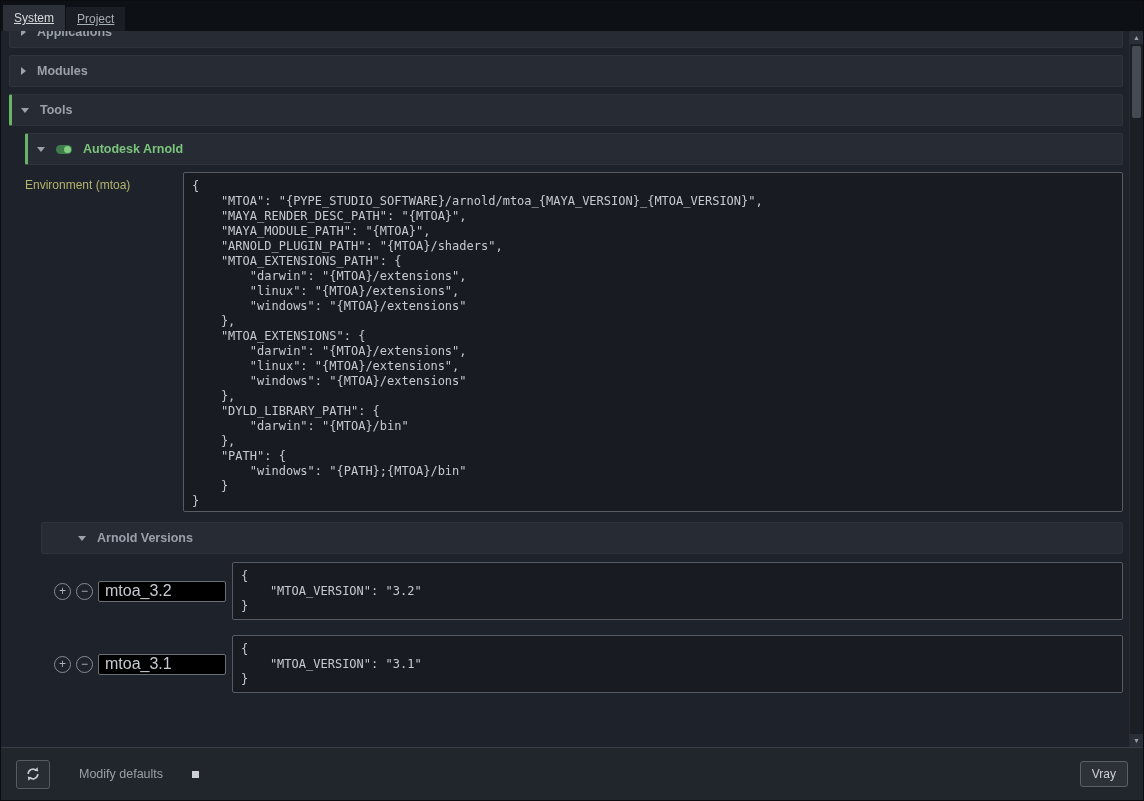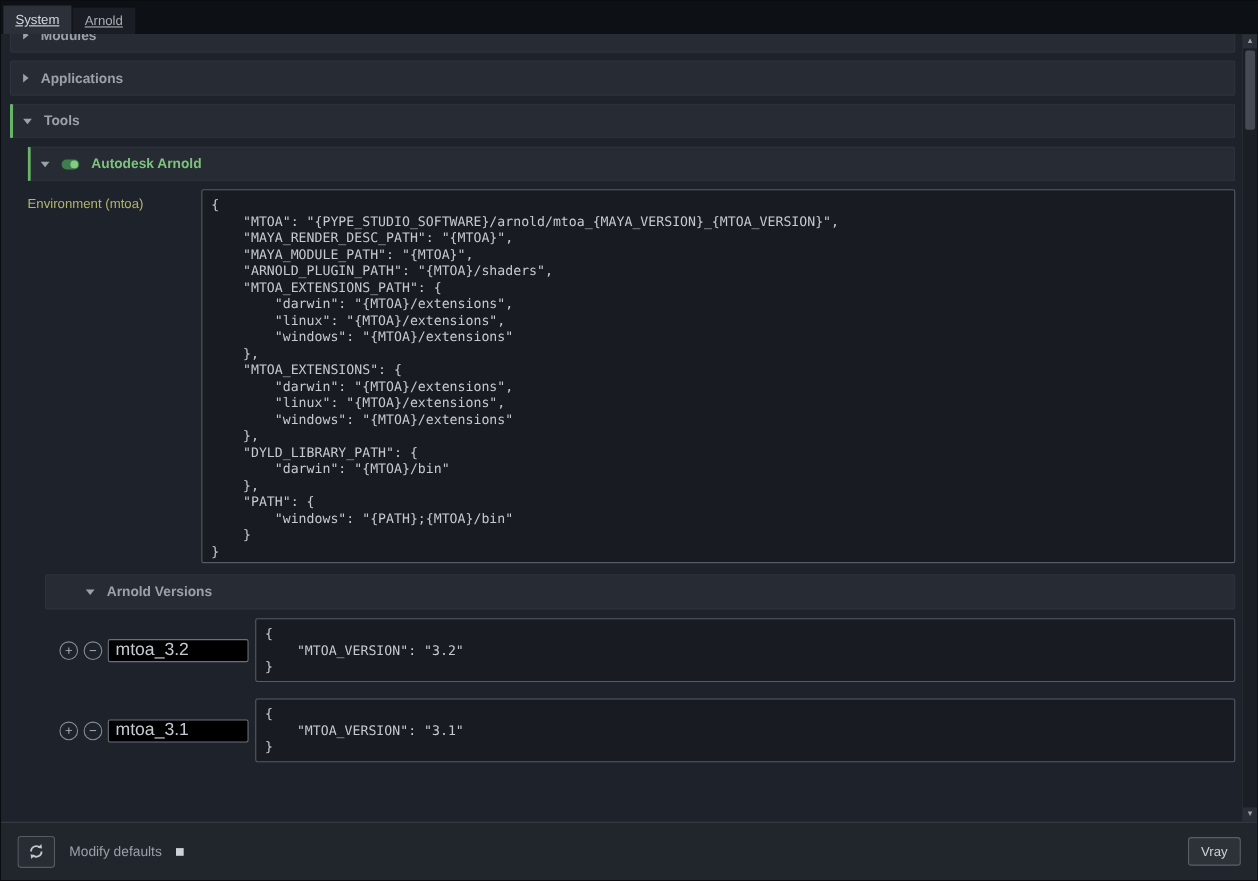--- a/index.html
+++ b/index.html
@@ -102,21 +102,21 @@
   .sb-track { flex: 1 1 auto; position: relative; }
   .sb-thumb {
     position: absolute; top: 2px; left: 2px; right: 2px; height: 72px;
     background: #454a53; border-radius: 2px; cursor: pointer;
   }
 
   
   .footer {
     height: 53px; flex: 0 0 auto; background: #21252c;
     border-top: 1px solid #3a3f47;
-    display: flex; align-items: center; padding: 0 15px; gap: 13px;
+    display: flex; align-items: center; padding: 0 15px; gap: 29px;
   }
   .refresh-btn {
     width: 34px; height: 29px; background: #282c33; border: 1px solid #565b63;
     border-radius: 3px; display: flex; align-items: center; justify-content: center;
     cursor: pointer; padding: 0;
   }
   .modify-label { color: #9aa0a8; font-size: 12.5px; }
   .modify-square { width: 7px; height: 7px; background: #cdd1d6; display: inline-block; cursor: pointer; }
   .footer-spacer { flex: 1 1 auto; }
   .save-btn {
@@ -125,35 +125,35 @@
     font-family: "Liberation Sans", sans-serif;
   }
 </style>
 </head>
 <body>
 
 <div class="app">
 
   <div class="tabbar">
     <div class="tab active">System</div>
-    <div class="tab">Arnold</div>
+    <div class="tab">Project</div>
   </div>
 
   <div class="main">
     <div class="scrollview">
       <div class="scrollcontent">
 
         <div class="section-bar">
           <span class="arrow-right"></span>
-          <span class="section-label">Modules</span>
+          <span class="section-label">Applications</span>
         </div>
 
         <div class="section-bar">
           <span class="arrow-right"></span>
-          <span class="section-label">Applications</span>
+          <span class="section-label">Modules</span>
         </div>
 
         <div class="section-bar green-edge">
           <span class="arrow-down"></span>
           <span class="section-label">Tools</span>
         </div>
 
         <div class="section-bar green-edge indent1">
           <span class="arrow-down"></span>
           <span class="toggle"></span>

